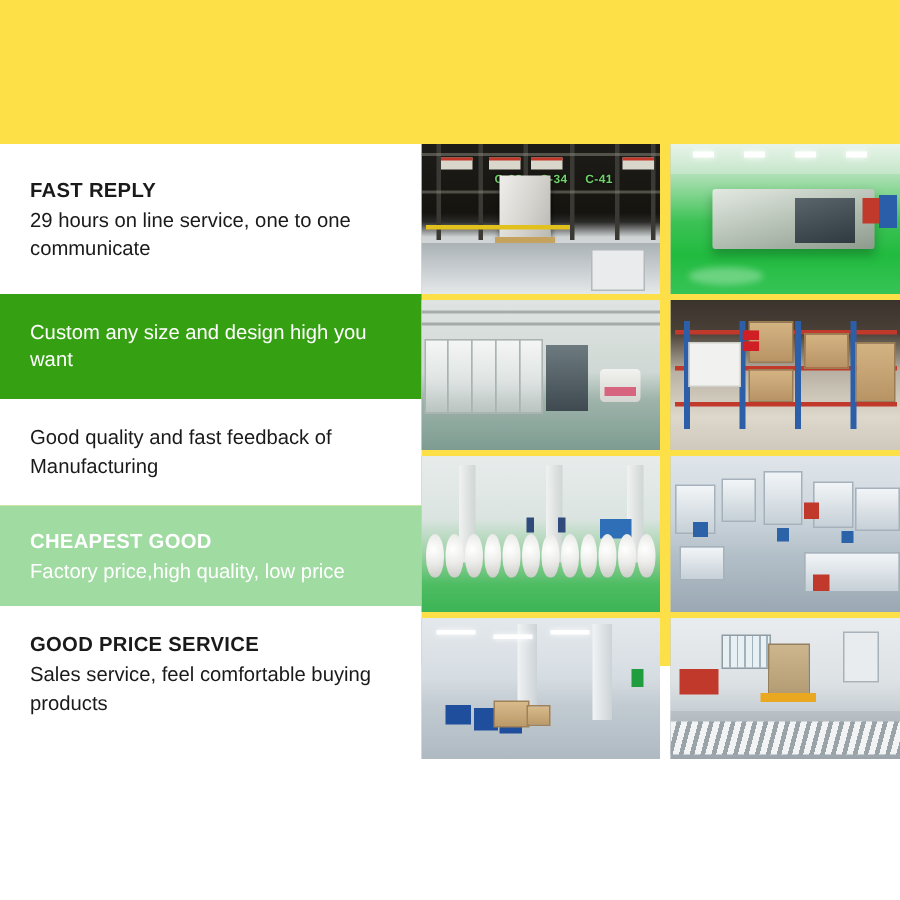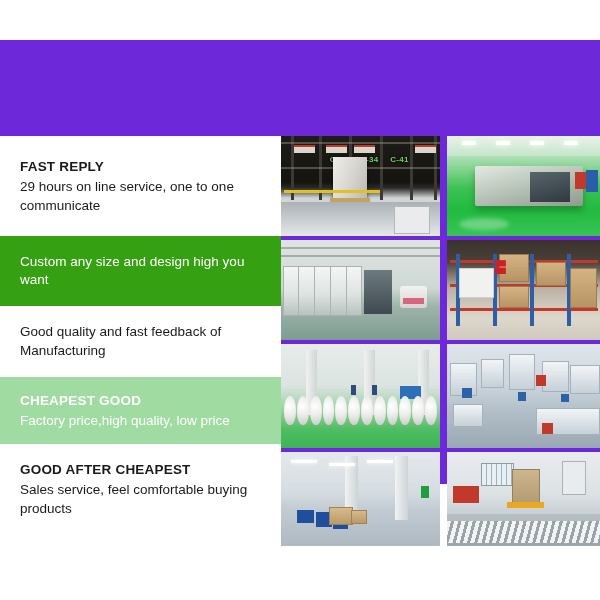--- a/index.html
+++ b/index.html
@@ -14,22 +14,21 @@
     font-family: "Liberation Sans", sans-serif;
     overflow: hidden;
   }
 
   #banner {
     position: absolute;
     left: 0;
     top: 0;
     width: 600px;
     height: 444px;
-    background: #6d28d9;
-    margin-top: 40px;
+    background: #fde047;
   }
 
   
   .features {
     position: absolute;
     left: 0;
     top: 96px;
     width: 281px;
     height: 398px;
   }
@@ -438,21 +437,21 @@
     <div class="feature f2 dark">
       <p class="feature-desc">Good quality and fast feedback of Manufacturing</p>
     </div>
 
     <div class="feature f3 light">
       <p class="feature-title">CHEAPEST GOOD</p>
       <p class="feature-desc">Factory price,high quality, low price</p>
     </div>
 
     <div class="feature f4 dark">
-      <p class="feature-title">GOOD AFTER CHEAPEST</p>
+      <p class="feature-title">GOOD PRICE SERVICE</p>
       <p class="feature-desc">Sales service, feel comfortable buying products</p>
     </div>
 
   </div>
 
   <div class="photo-grid">
 
     <div class="photo p1">
       <div class="ph-inner">
         <div class="rack-post" style="left:6%"></div>

